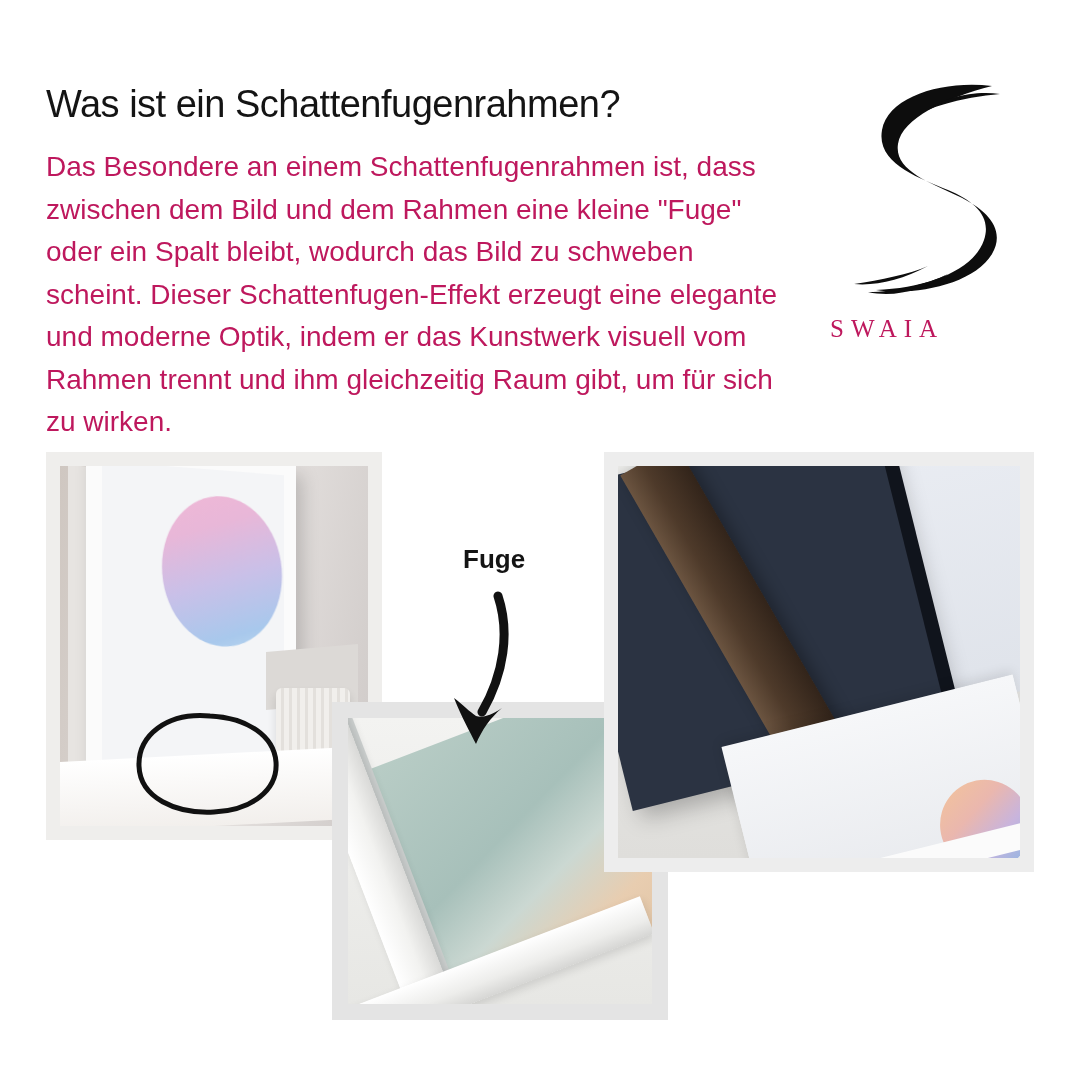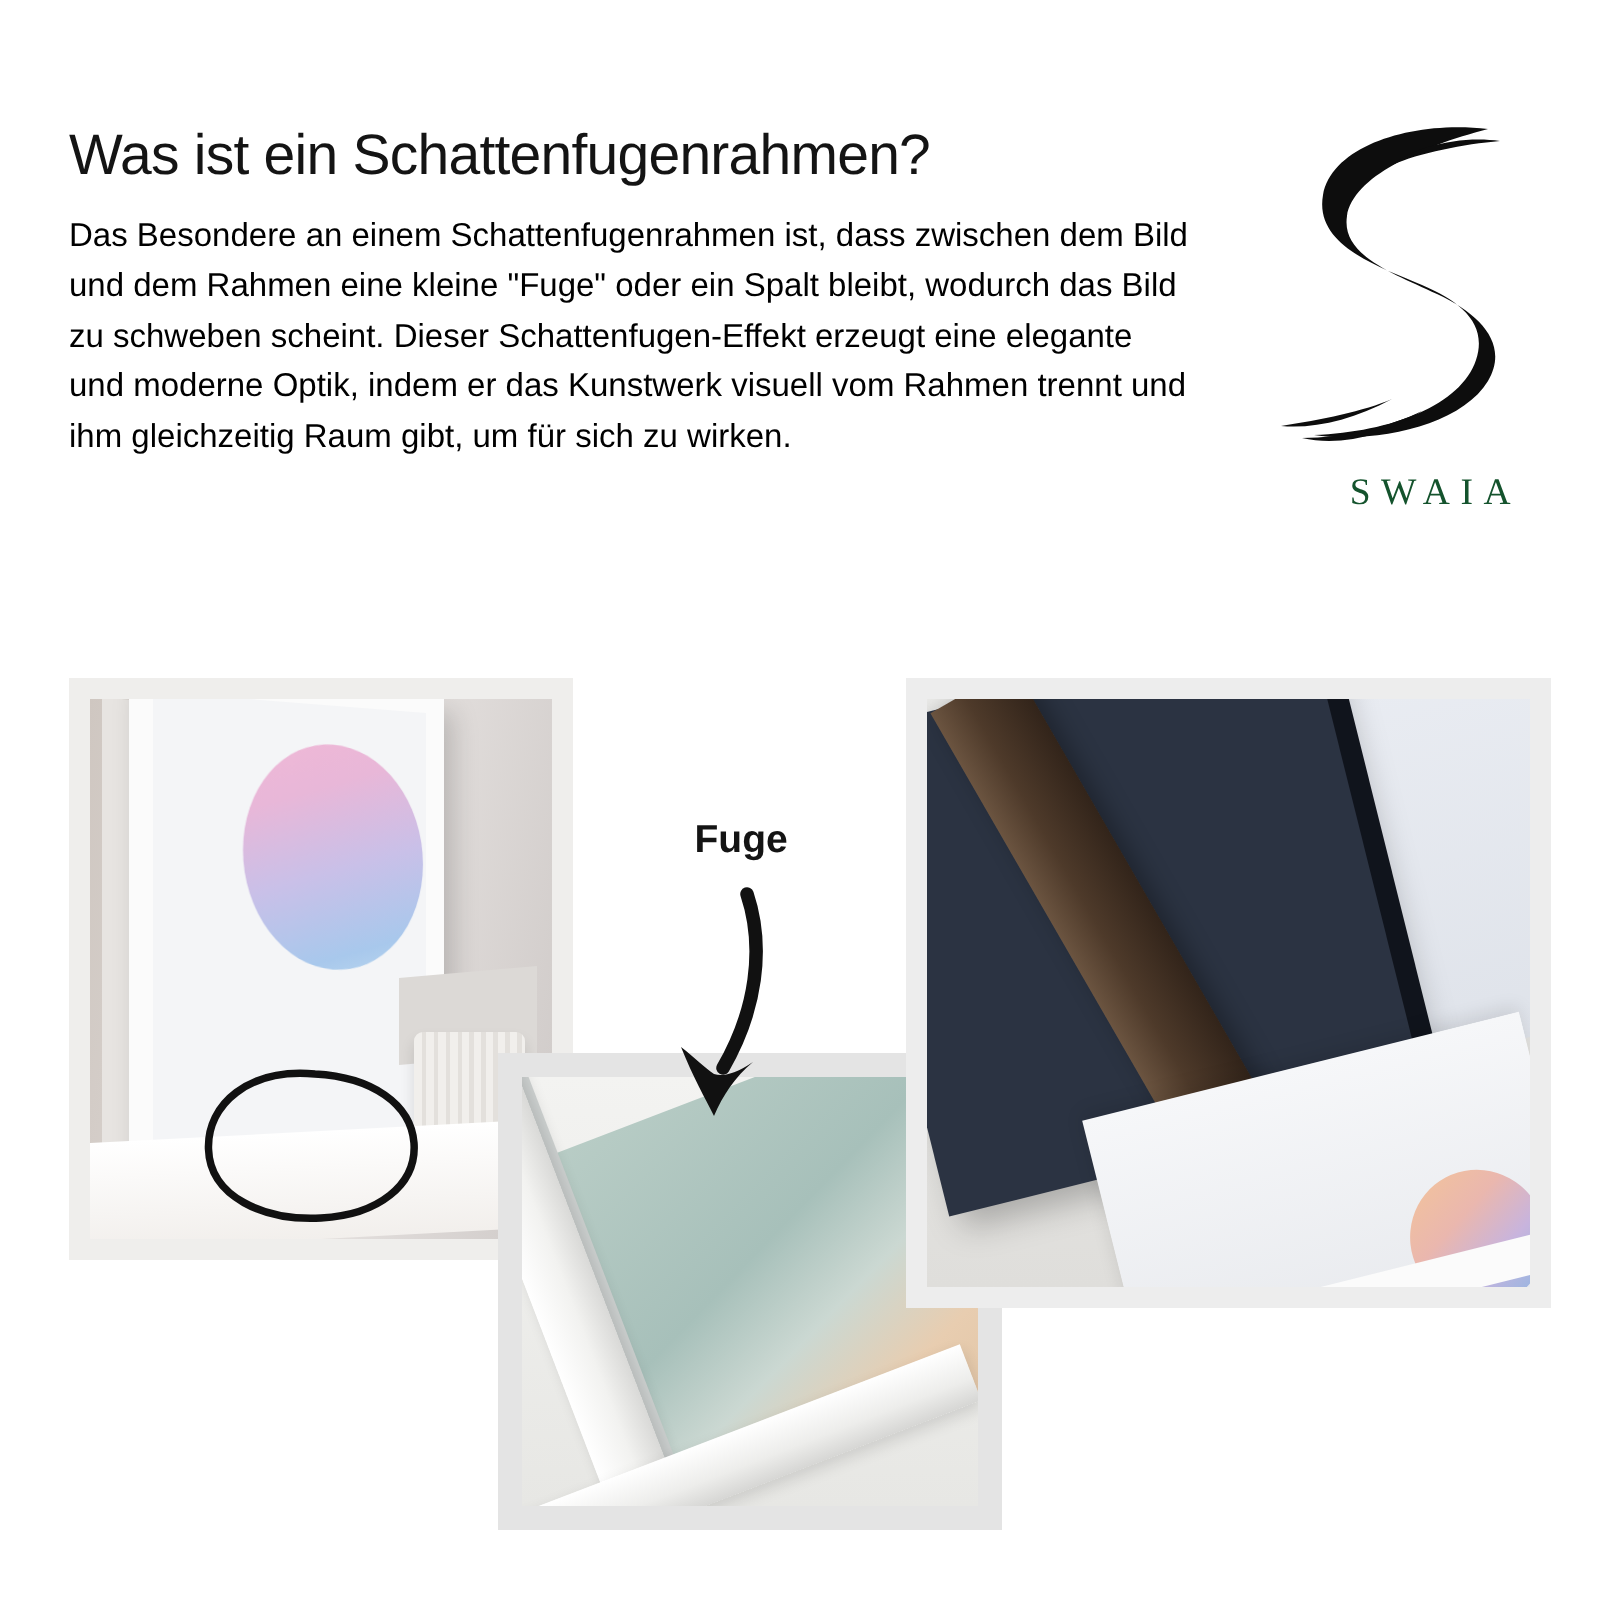--- a/index.html
+++ b/index.html
@@ -26,43 +26,43 @@
     font-weight: normal;
     letter-spacing: -0.5px;
     color: #141414;
     line-height: 1.15;
   }
   .body-copy {
     position: absolute;
     left: 46px;
     top: 118px;
     width: 750px;
-    font-size: 22px;
+    font-size: 28px;
     line-height: 1.52;
-    color: #000000;
+    color: #be185d;
   }
 
   
   .logo-wrap {
     position: absolute;
     right: 66px;
     top: 78px;
     width: 190px;
     height: 290px;
   }
   .logo-mark {
     width: 190px;
     height: 235px;
     display: block;
   }
   .logo-word {
-    text-align: right;
+    text-align: left;
     font-size: 25px;
     letter-spacing: 7px;
-    color: #14532d;
+    color: #be185d;
     font-family: "Liberation Serif", serif;
     margin-top: 2px;
     padding-left: 6px;
   }
 
   
   .collage { position: absolute; left: 0; top: 0; width: 1080px; height: 812px; }
 
   .photo {
     position: absolute;

